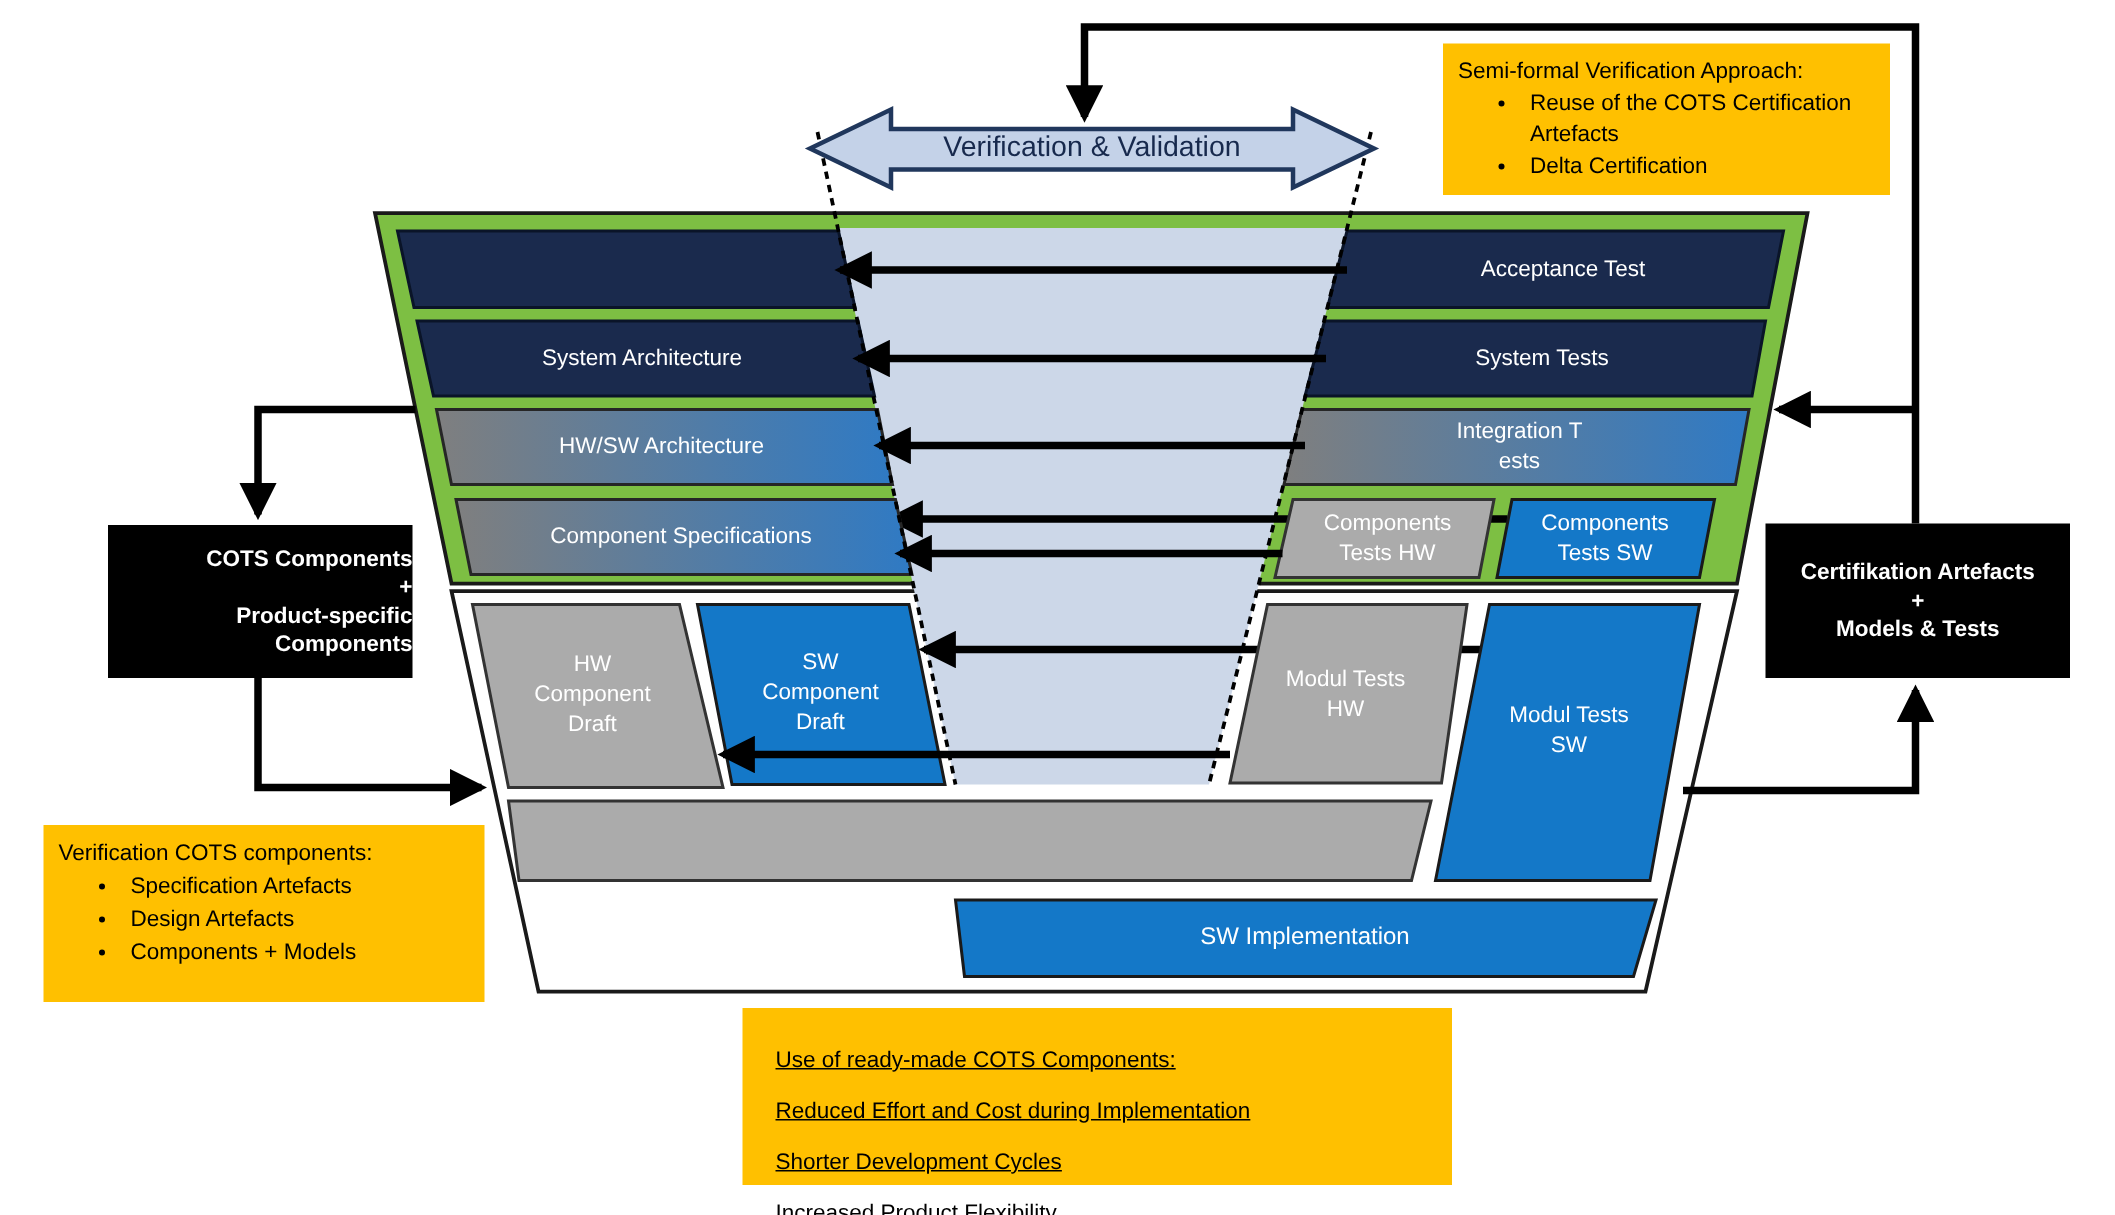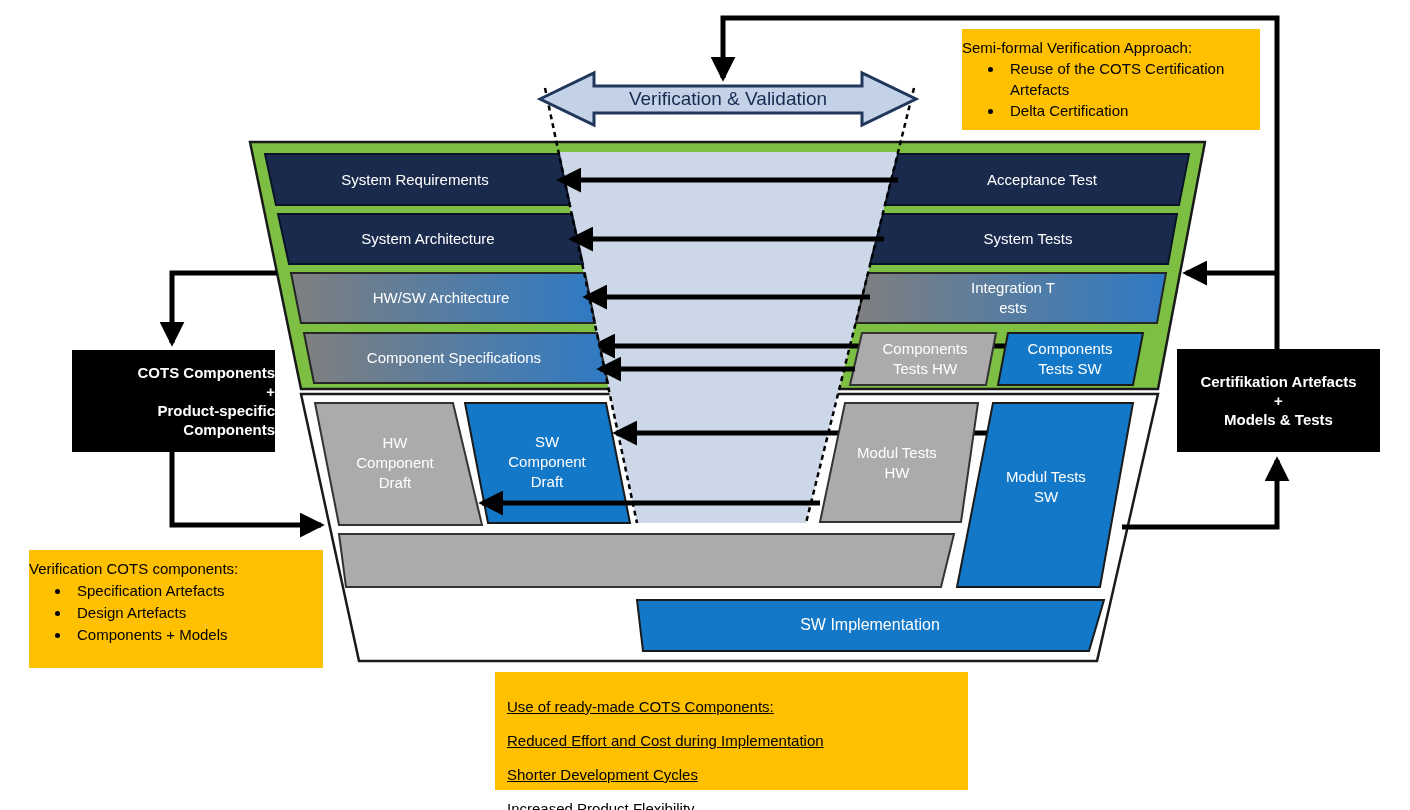--- a/index.html
+++ b/index.html
@@ -6,21 +6,21 @@
   #stage{position:relative;width:1410px;height:810px;background:#ffffff;overflow:hidden;
          font-family:"Liberation Sans", sans-serif;}
   #stage svg{position:absolute;left:0;top:0;}
   .lbl{position:absolute;color:#ffffff;font-weight:normal;font-size:15px;text-align:center;
        line-height:20px;pointer-events:none;}
   .dark{color:#17294D;}
   .vv{font-size:19px;line-height:24px;}
   .blackbox{position:absolute;background:#000000;color:#ffffff;font-weight:bold;font-size:15px;
             line-height:19px;text-align:center;display:flex;flex-direction:column;justify-content:center;}
   .orange{position:absolute;background:#FFC000;color:#000000;font-size:15px;line-height:21px;
-          padding:8px 0;box-sizing:border-box;}
+          padding:8px 10px;box-sizing:border-box;}
   .orange .t{margin:0 0 0 0;}
   .orange ul{margin:0;padding-left:42px;}
   .orange li{padding-left:6px;}
   .plain p{margin:12px;text-decoration:underline;}
 </style>
 </head>
 <body>
 
 <div id="stage">
 
@@ -72,21 +72,20 @@
 
   <polyline points="1277,349 1277,18 723,18 723,78" fill="none" stroke="#000" stroke-width="5" marker-end="url(#ah)"></polyline>
   <line x1="1277" y1="273" x2="1186" y2="273" stroke="#000" stroke-width="5" marker-end="url(#ah)"></line>
   <polyline points="277,273 172,273 172,343" fill="none" stroke="#000" stroke-width="5" marker-end="url(#ah)"></polyline>
   <polyline points="172,452 172,525 321,525" fill="none" stroke="#000" stroke-width="5" marker-end="url(#ah)"></polyline>
   <polyline points="1122,527 1277,527 1277,460" fill="none" stroke="#000" stroke-width="5" marker-end="url(#ah)"></polyline>
 </svg>
 
 <div class="lbl dark vv" style="left:578px;top:87px;width:300px;">Verification &amp; Validation</div>
 
-<div class="lbl" style="left:265px;top:170px;width:300px;">System Requirements</div>
 <div class="lbl" style="left:278px;top:229px;width:300px;">System Architecture</div>
 <div class="lbl" style="left:291px;top:288px;width:300px;">HW/SW Architecture</div>
 <div class="lbl" style="left:304px;top:348px;width:300px;">Component Specifications</div>
 
 <div class="lbl" style="left:892px;top:170px;width:300px;">Acceptance Test</div>
 <div class="lbl" style="left:878px;top:229px;width:300px;">System Tests</div>
 <div class="lbl" style="left:868px;top:278px;width:290px;">
   <div>Integration T</div>
   <div>ests</div>
 </div>

